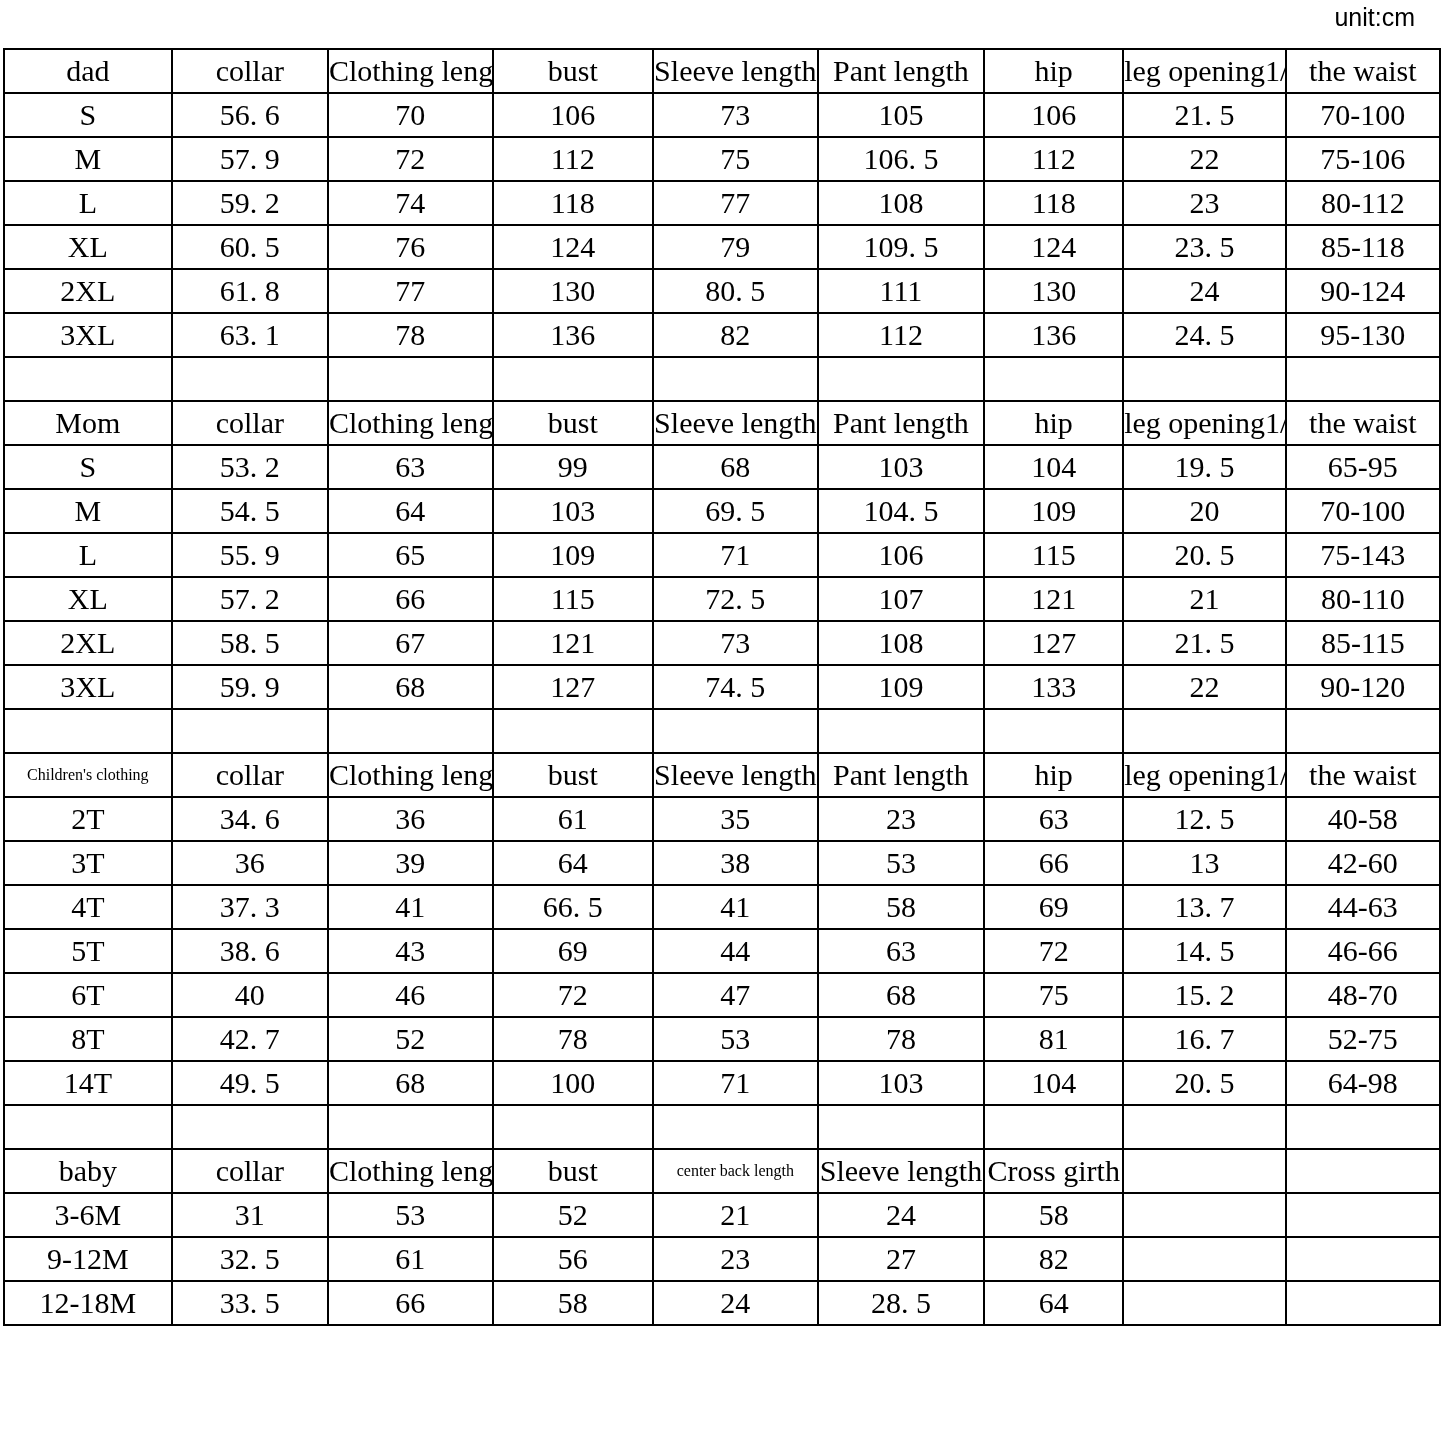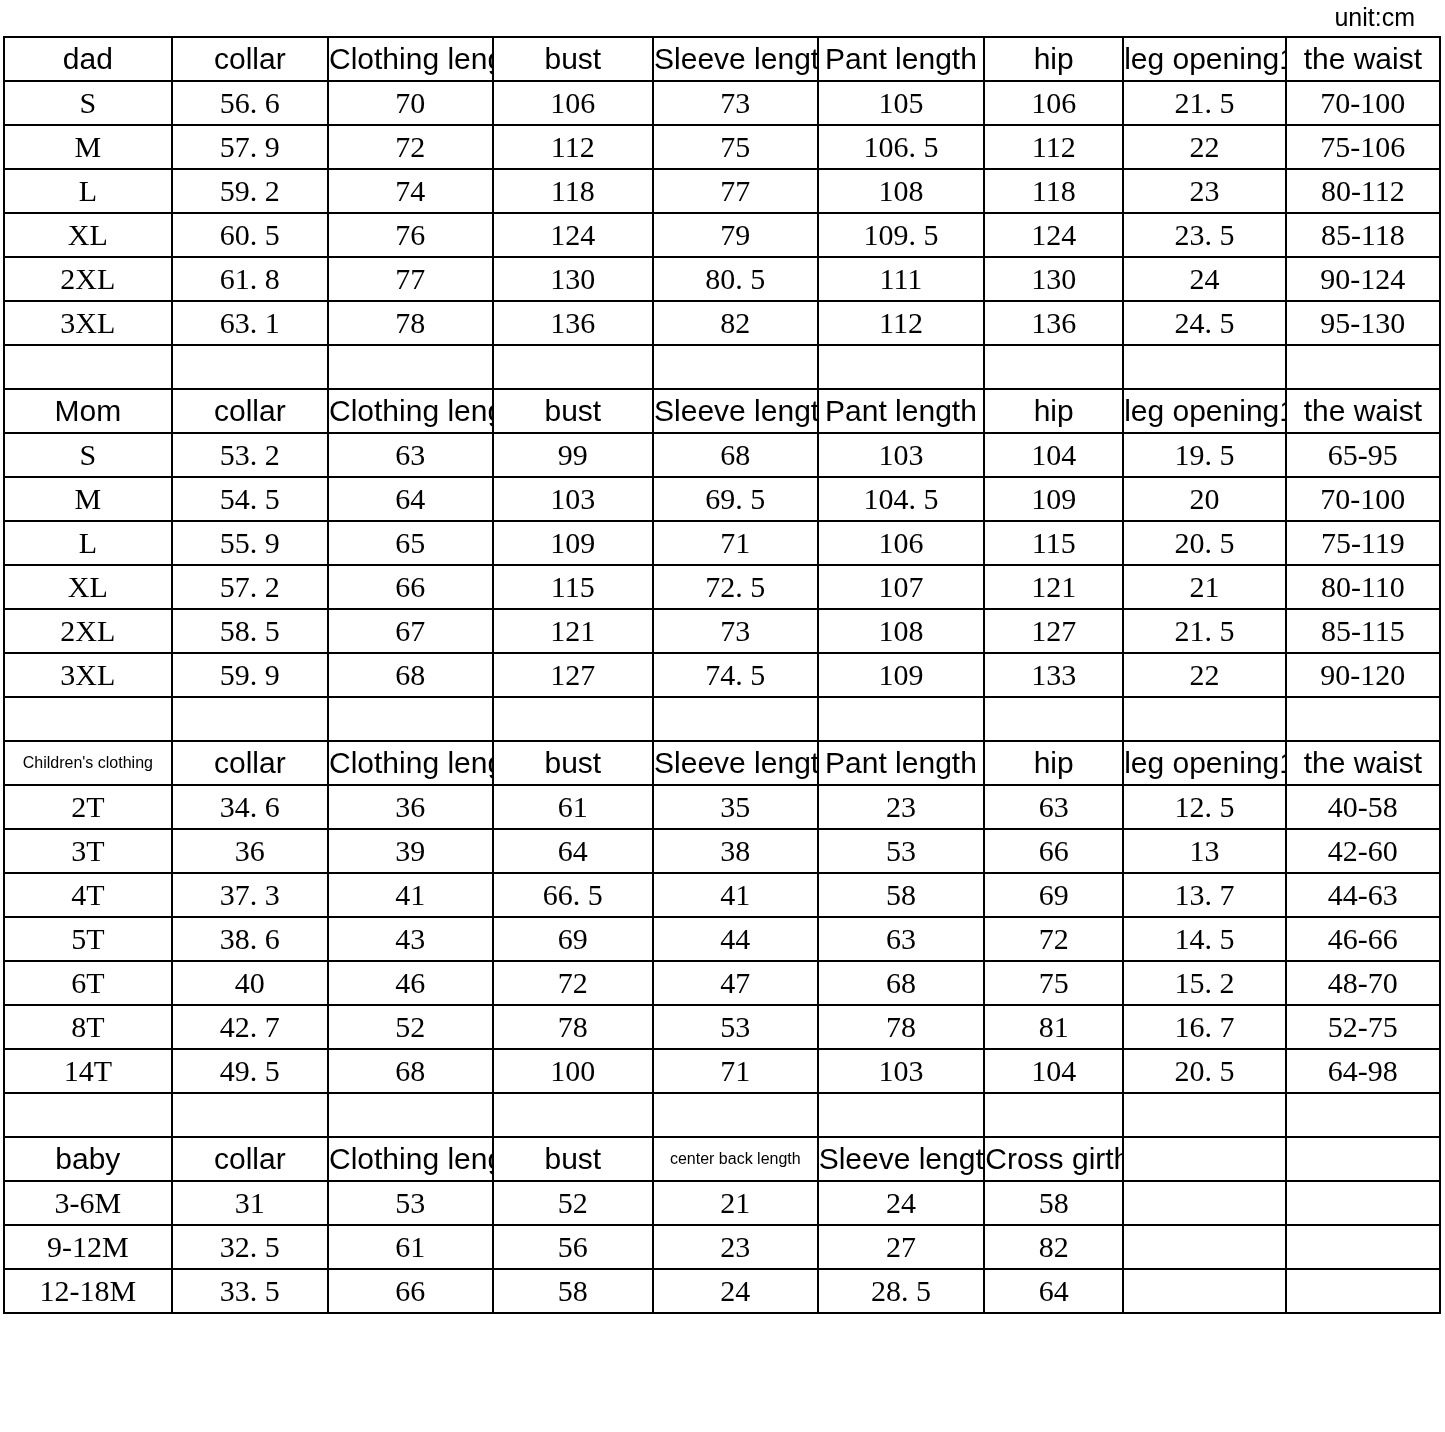--- a/index.html
+++ b/index.html
@@ -17,21 +17,21 @@
   .page {
     position: relative;
     width: 1445px;
     height: 1432px;
     box-sizing: border-box;
   }
   .unit-line {
     text-align: right;
     font-family: "Liberation Sans", sans-serif;
     font-size: 25px;
-    padding: 3px 30px 4px 0;
+    padding: 3px 30px 16px 0;
     letter-spacing: 0px;
   }
   table.size-table {
     border-collapse: collapse;
     table-layout: fixed;
     width: 1438px;
     margin: 0 0 0 3px;
   }
   table.size-table td {
     border: 2px solid #000000;
@@ -50,21 +50,21 @@
   col.c2 { width: 160px; }
   col.c3 { width: 156px; }
   col.c4 { width: 160px; }
   col.c5 { width: 162px; }
   col.c6 { width: 135px; }
   col.c7 { width: 158px; }
   col.c8 { width: 150px; }
 
   td.header {
     font-size: 22px;
-    font-family: Liberation Sans, sans-serif;
+    font-family: Liberation Serif, serif;
     height: 40px;
   }
   td.header.small {
     font-size: 16px;
   }
   td.rowlabel {
     font-size: 30px;
   }
   td.faint {
     border: 1px solid #e8e8e8;
@@ -220,21 +220,21 @@
       </tr>
       <tr>
         <td class="rowlabel">L</td>
         <td>55. 9</td>
         <td>65</td>
         <td>109</td>
         <td>71</td>
         <td>106</td>
         <td>115</td>
         <td>20. 5</td>
-        <td>75-119</td>
+        <td>75-143</td>
       </tr>
       <tr>
         <td class="rowlabel">XL</td>
         <td>57. 2</td>
         <td>66</td>
         <td>115</td>
         <td>72. 5</td>
         <td>107</td>
         <td>121</td>
         <td>21</td>

